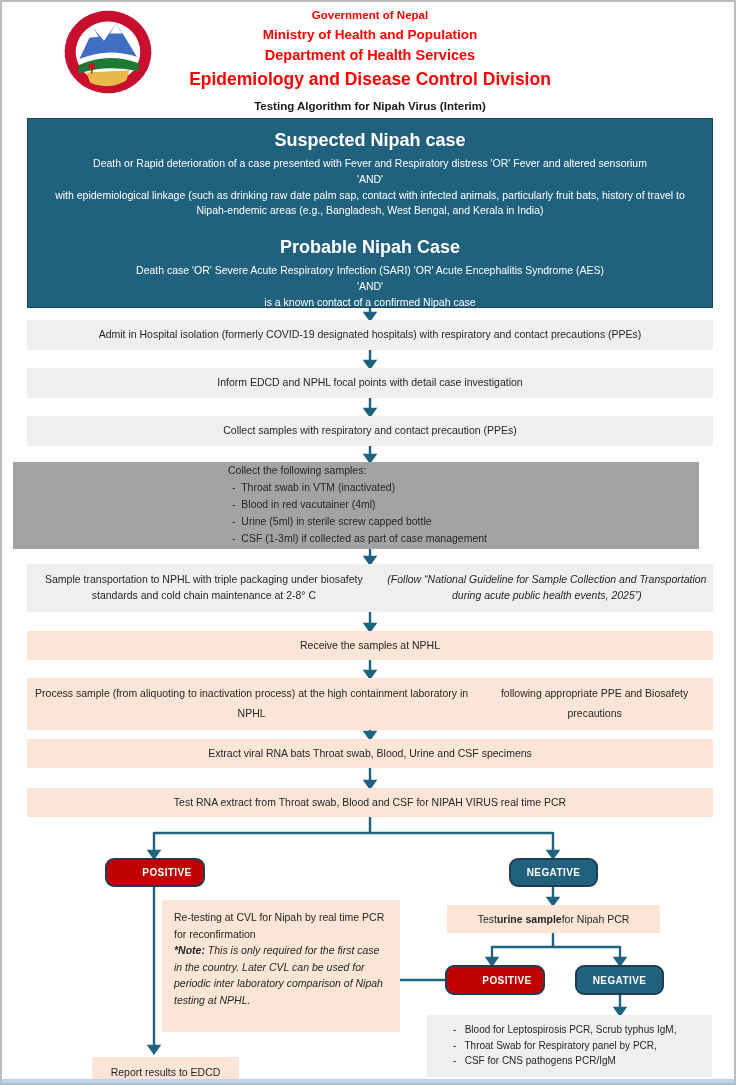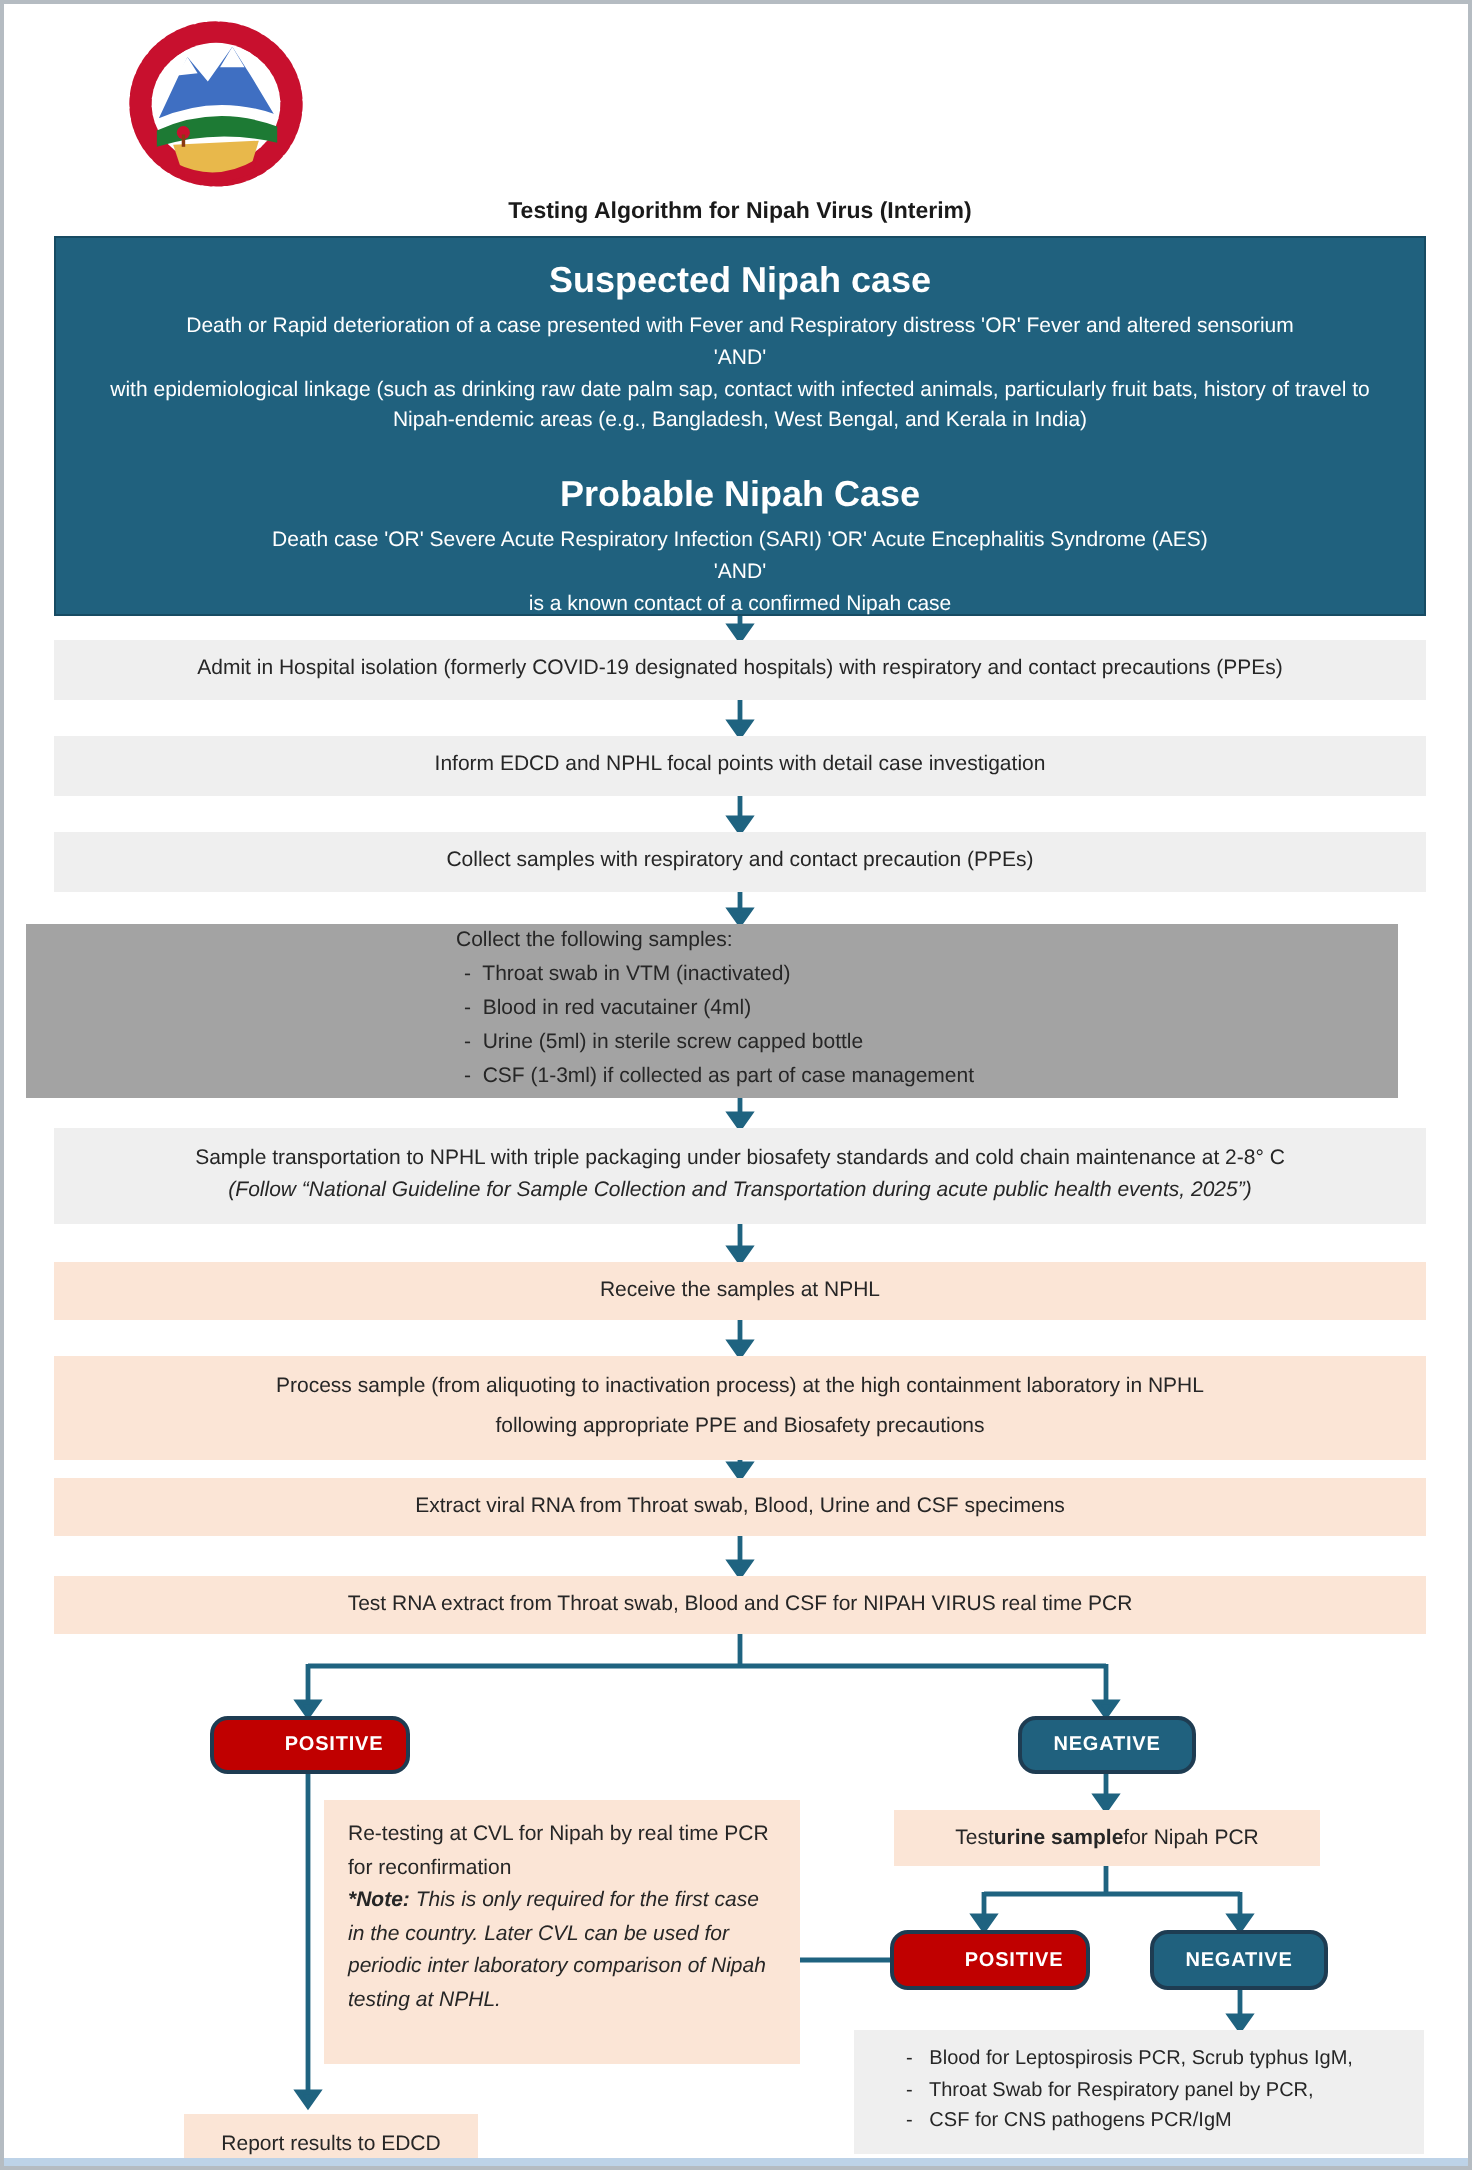--- a/index.html
+++ b/index.html
@@ -28,21 +28,21 @@
   }
   .case-title{font-size:18px; font-weight:bold; margin-top:4px; margin-bottom:5px;}
   .case-line{font-size:10.5px; line-height:1.5;}
   .case-gap{height:14px;}
 
   
   .step{left:25px; width:686px; display:flex; align-items:center; justify-content:center;
         text-align:center; font-size:10.5px; line-height:1.5; color:#262626;}
   .gray{background:#efefef;}
   .peach{background:#fbe5d6;}
-  .stack{flex-direction:column;}
+  .stack{flex-direction:row;}
   .italic{font-style:italic;}
 
   .samples-box{left:11px; width:686px; background:#a3a3a3; font-size:10.5px; line-height:1.62;
                padding:0 0 0 215px; text-align:left;}
   .sample-item{padding-left:4px;}
   .sample-item::before{content:"-  "; white-space:pre;}
 
   
   .pill{display:flex; align-items:center; justify-content:center; color:#ffffff;
         font-size:10px; font-weight:bold; letter-spacing:0.4px;
@@ -132,20 +132,26 @@
       <path d="M58,17 L64,27 L52,27 Z" fill="#ffffff"></path>
       <path d="M22,52 Q50,40 79,50 L79,56 Q50,48 22,58 Z" fill="#ffffff"></path>
       <path d="M21,58 Q50,45 80,56 L80,64 Q50,57 21,66 Z" fill="#1d7a34"></path>
       <path d="M29,65 L71,63 L67,76 Q50,82 33,77 Z" fill="#e8b84b"></path>
       <path d="M30,74 Q50,84 70,72 L68,79 Q50,87 32,80 Z" fill="#c8102e"></path>
       <circle cx="34" cy="59" r="3.2" fill="#c8102e"></circle>
       <rect x="33.2" y="60" width="1.7" height="6" fill="#8a3a12"></rect>
     </svg>
   </div>
 
+  <div class="abs gov-header">
+    <div class="h1">Government of Nepal</div>
+    <div class="h2">Ministry of Health and Population</div>
+    <div class="h3">Department of Health Services</div>
+    <div class="h4">Epidemiology and Disease Control Division</div>
+  </div>
   <div class="abs algo-title">Testing Algorithm for Nipah Virus (Interim)</div>
 
   <div class="abs case-box">
     <div class="case-title">Suspected Nipah case</div>
     <div class="case-line">Death or Rapid deterioration of a case presented with Fever and Respiratory distress 'OR' Fever and altered sensorium</div>
     <div class="case-line">'AND'</div>
     <div class="case-line">with epidemiological linkage (such as drinking raw date palm sap, contact with infected animals, particularly fruit bats, history of travel to Nipah-endemic areas (e.g., Bangladesh, West Bengal, and Kerala in India)</div>
     <div class="case-gap"></div>
     <div class="case-title">Probable Nipah Case</div>
     <div class="case-line">Death case 'OR' Severe Acute Respiratory Infection (SARI) 'OR' Acute Encephalitis Syndrome (AES)</div>
@@ -168,21 +174,21 @@
   <div class="abs step gray stack" style="top:562px;height:48px;">
     <div>Sample transportation to NPHL with triple packaging under biosafety standards and cold chain maintenance at 2-8° C</div>
     <div class="italic">(Follow “National Guideline for Sample Collection and Transportation during acute public health events, 2025”)</div>
   </div>
 
   <div class="abs step peach" style="top:629px;height:29px;">Receive the samples at NPHL</div>
   <div class="abs step peach stack" style="top:676px;height:52px;line-height:1.9;">
     <div>Process sample (from aliquoting to inactivation process) at the high containment laboratory in NPHL</div>
     <div>following appropriate PPE and Biosafety precautions</div>
   </div>
-  <div class="abs step peach" style="top:737px;height:29px;">Extract viral RNA from Throat swab, Blood, Urine and CSF specimens</div>
+  <div class="abs step peach" style="top:737px;height:29px;">Extract viral RNA bats Throat swab, Blood, Urine and CSF specimens</div>
   <div class="abs step peach" style="top:786px;height:29px;">Test RNA extract from Throat swab, Blood and CSF for NIPAH VIRUS real time PCR</div>
 
   <div class="abs pill red" style="left:103px;top:856px;width:100px;height:29px;">POSITIVE</div>
   <div class="abs pill teal" style="left:507px;top:856px;width:89px;height:29px;">NEGATIVE</div>
 
   <div class="abs retest-box">
     <span>Re-testing at CVL for Nipah by real time PCR for reconfirmation</span><br>
     <span class="note-label">*Note:</span>
     <span class="note-text">This is only required for the first case in the country. Later CVL can be used for periodic inter laboratory comparison of Nipah testing at NPHL.</span>
   </div>

